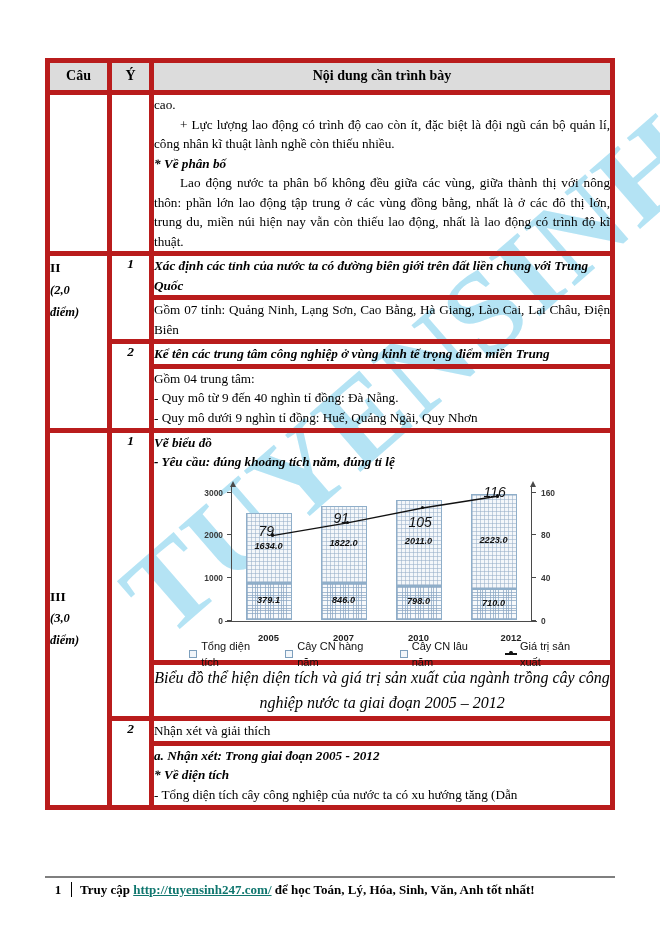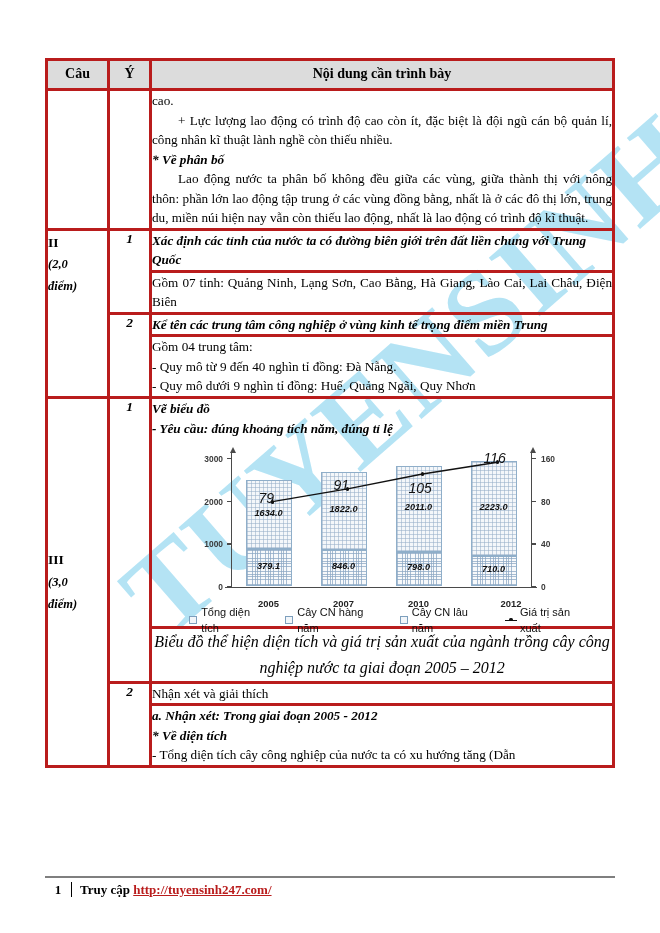--- a/index.html
+++ b/index.html
@@ -40,21 +40,21 @@
   
   .tbl{
     position:absolute;
     left:45px;top:58px;
     width:570px;
     border-collapse:collapse;
     z-index:10;
     background:transparent;
   }
   .tbl td,.tbl th{
-    border:3px solid #b91c1c;
+    border:5px solid #b91c1c;
     padding:0;
     vertical-align:top;
     background:transparent;
   }
   .hdr td{
     background:#dcdcdc;
     text-align:center;
     font-weight:700;
     font-size:14px;
     padding:5px 0 6px 0;
@@ -237,21 +237,21 @@
     width:570px;height:2px;background:#7f7f7f;margin-bottom:4px;
   }
   .footer-row{
     display:flex;align-items:baseline;
     font-size:13px;font-weight:700;
   }
   .pg-num{width:26px;text-align:center;}
   .pg-sep{
     width:1px;background:#000;align-self:stretch;margin:0 8px 0 0;height:15px;
   }
-  .f-link{color:#b91c1c;text-decoration:underline;font-weight:700;}
+  .f-link{color:#0f766e;text-decoration:underline;font-weight:700;}
 </style>
 </head>
 <body>
 
 <div class="page">
 
   <div class="watermark">
     <div class="wm-text wm-1">TUYENSINH247.COM</div>
   </div>
 
@@ -428,16 +428,17 @@
 
   <div class="footer">
     <div class="footer-rule"></div>
     <div class="footer-row">
       <span class="pg-num">1</span>
       <span class="pg-sep"></span>
       <span>Truy cập</span>
       <span>&nbsp;</span>
       <a class="f-link" href="#">http://tuyensinh247.com/</a>
       <span>&nbsp;</span>
+      <span>để học Toán, Lý, Hóa, Sinh, Văn, Anh tốt nhất!</span>
     </div>
   </div>
 
 </div>
 
 </body></html>

